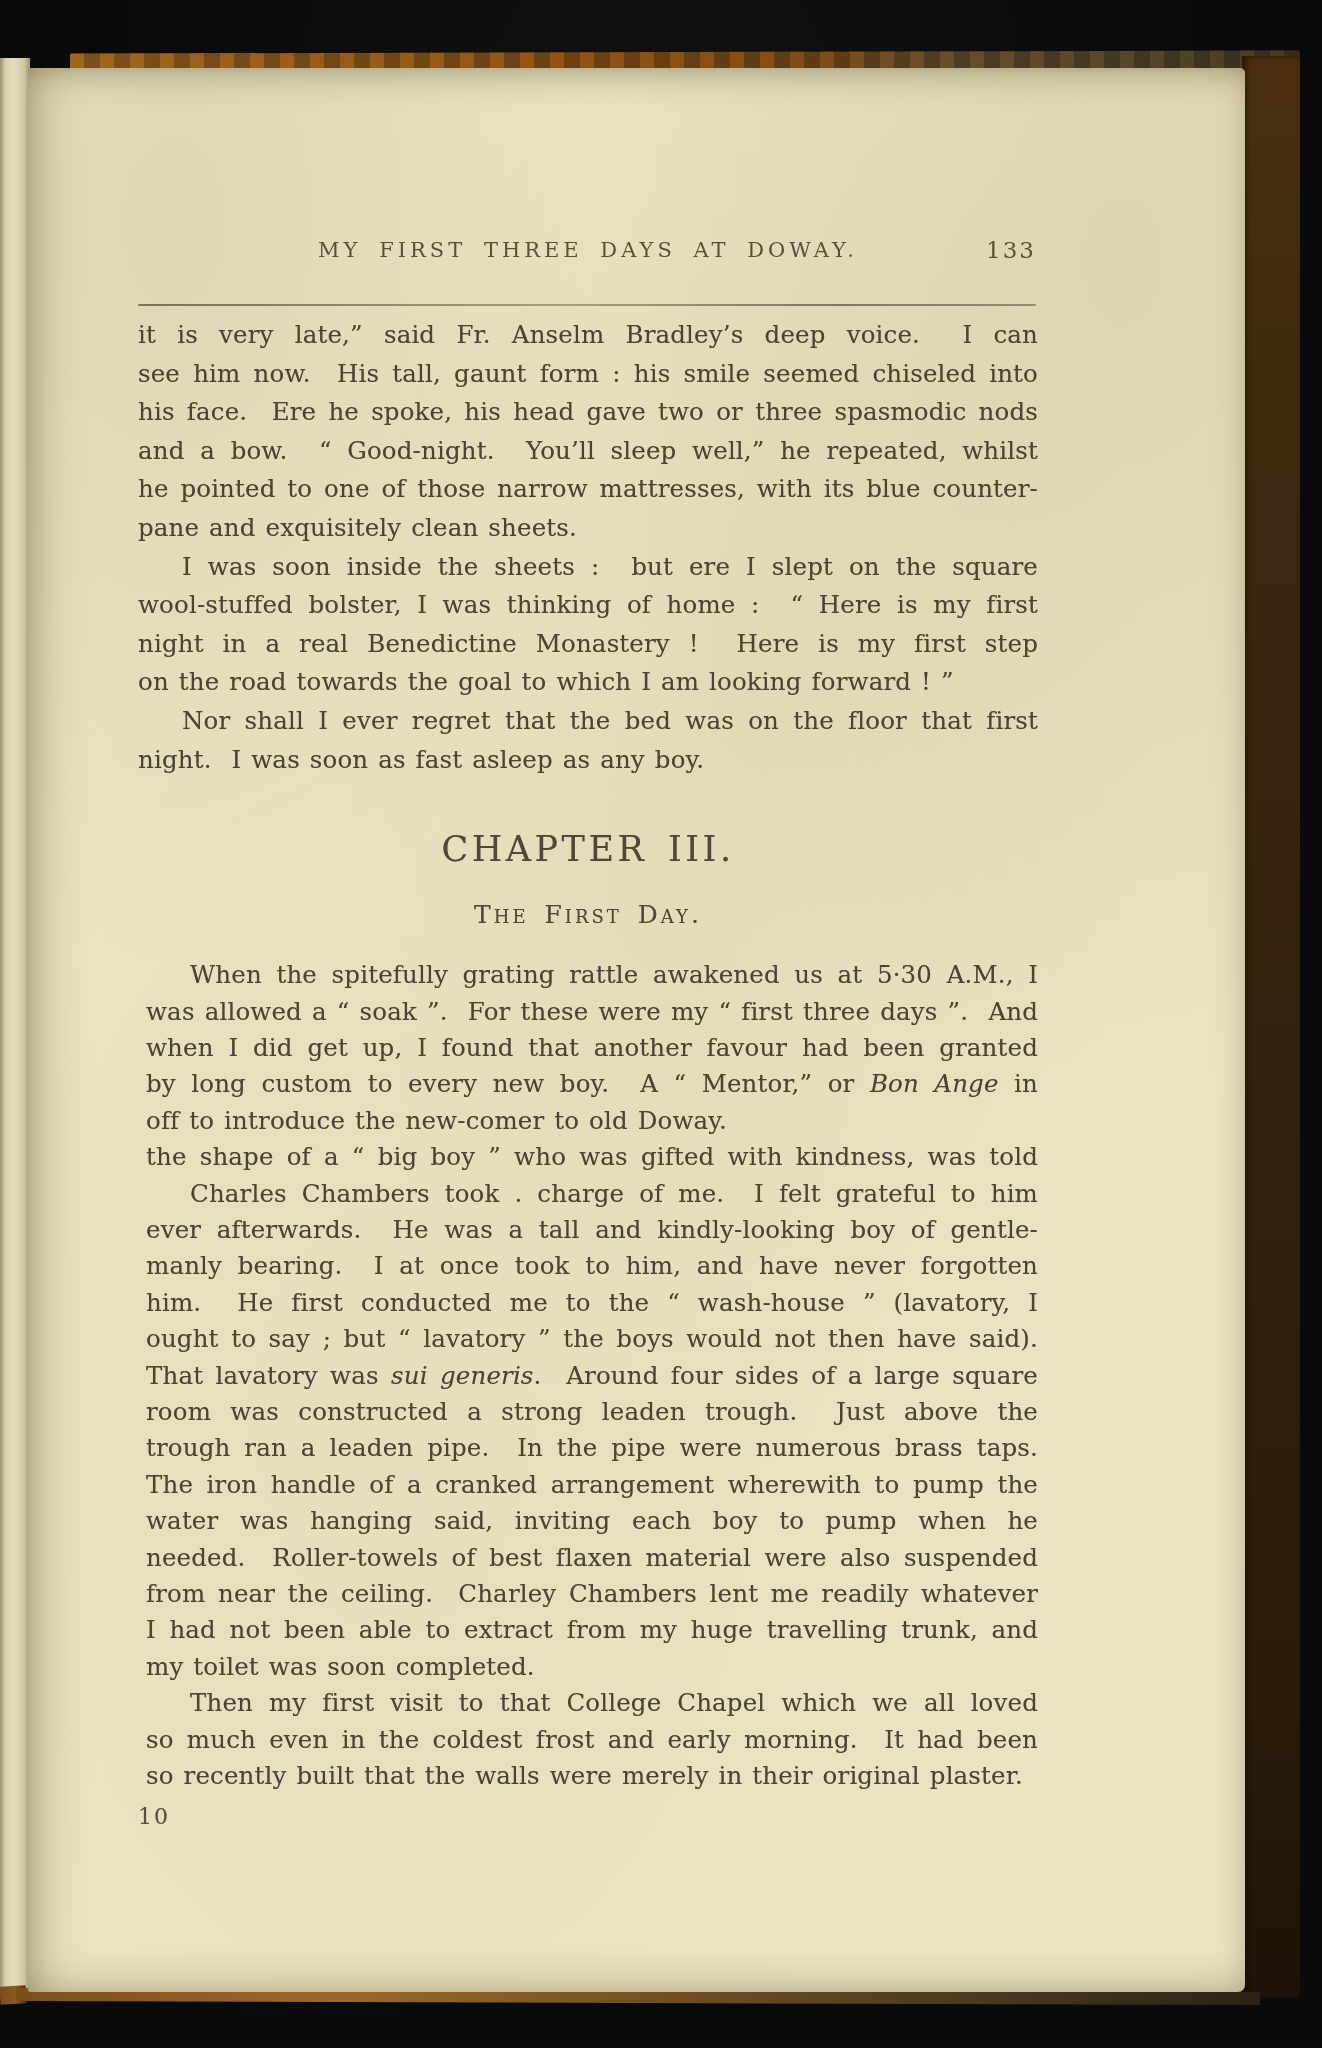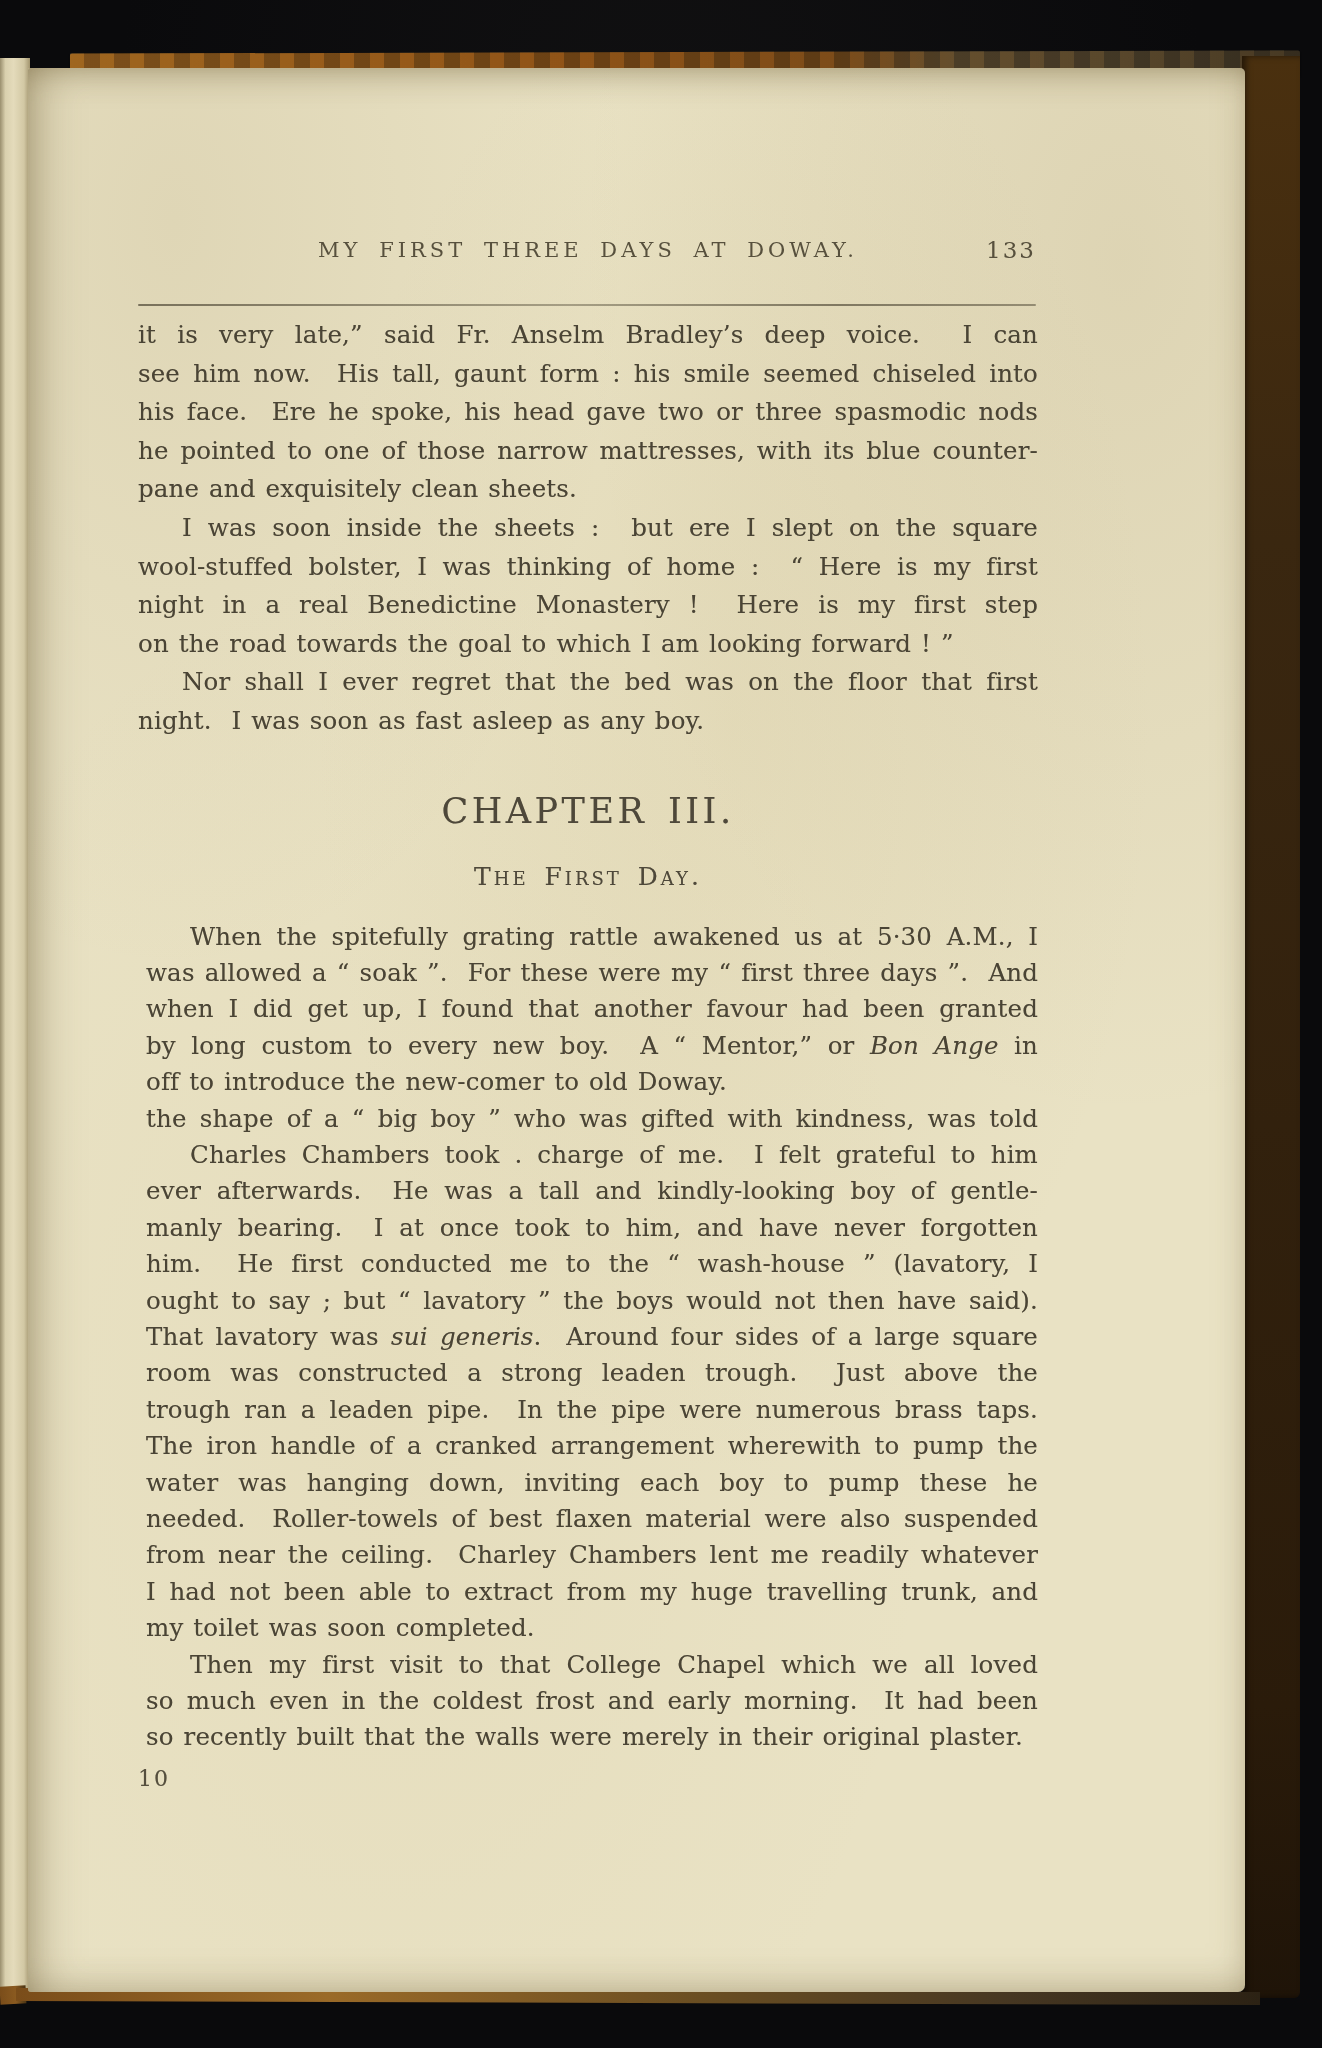--- a/index.html
+++ b/index.html
@@ -116,20 +116,21 @@
     <div class="running-head">
       <span class="rh-title">MY FIRST THREE DAYS AT DOWAY.</span>
       <span class="rh-num">133</span>
     </div>
     <div class="head-rule"></div>
     <div class="text-block" id="text-block">
         <div class="para wide">
           <div class="line">it is very late,” said Fr. Anselm Bradley’s deep voice.&nbsp; I can</div>
           <div class="line">see him now.&nbsp; His tall, gaunt form : his smile seemed chiseled into</div>
           <div class="line">his face.&nbsp; Ere he spoke, his head gave two or three spasmodic nods</div>
+          <div class="line">and a bow.&nbsp; “ Good-night.&nbsp; You’ll sleep well,” he repeated, whilst</div>
           <div class="line">he pointed to one of those narrow mattresses, with its blue counter-</div>
           <div class="line last">pane and exquisitely clean sheets.</div>
         </div>
         <div class="para wide">
           <div class="line indent">I was soon inside the sheets :&nbsp; but ere I slept on the square</div>
           <div class="line">wool-stuffed bolster, I was thinking of home :&nbsp; “ Here is my first</div>
           <div class="line">night in a real Benedictine Monastery !&nbsp;  Here is my first step</div>
           <div class="line last">on the road towards the goal to which I am looking forward ! ”</div>
         </div>
         <div class="para wide">
@@ -149,21 +150,21 @@
         <div class="para tight">
           <div class="line indent">Charles Chambers took . charge of me.&nbsp; I felt grateful to him</div>
           <div class="line">ever afterwards.&nbsp; He was a tall and kindly-looking boy of gentle-</div>
           <div class="line">manly bearing.&nbsp; I at once took to him, and have never forgotten</div>
           <div class="line">him.&nbsp; He first conducted me to the “ wash-house ” (lavatory, I</div>
           <div class="line">ought to say ; but “ lavatory ” the boys would not then have said).</div>
           <div class="line">That lavatory was <i>sui generis</i>.&nbsp; Around four sides of a large square</div>
           <div class="line">room was constructed a strong leaden trough.&nbsp; Just above the</div>
           <div class="line">trough ran a leaden pipe.&nbsp; In the pipe were numerous brass taps.</div>
           <div class="line">The iron handle of a cranked arrangement wherewith to pump the</div>
-          <div class="line">water was hanging down, inviting each boy to pump these he</div>
+          <div class="line">water was hanging said, inviting each boy to pump when he</div>
           <div class="line">needed.&nbsp; Roller-towels of best flaxen material were also suspended</div>
           <div class="line">from near the ceiling.&nbsp; Charley Chambers lent me readily whatever</div>
           <div class="line">I had not been able to extract from my huge travelling trunk, and</div>
           <div class="line last">my toilet was soon completed.</div>
         </div>
         <div class="para tight">
           <div class="line indent">Then my first visit to that College Chapel which we all loved</div>
           <div class="line">so much even in the coldest frost and early morning.&nbsp; It had been</div>
           <div class="line last">so recently built that the walls were merely in their original plaster.</div>
         </div>

